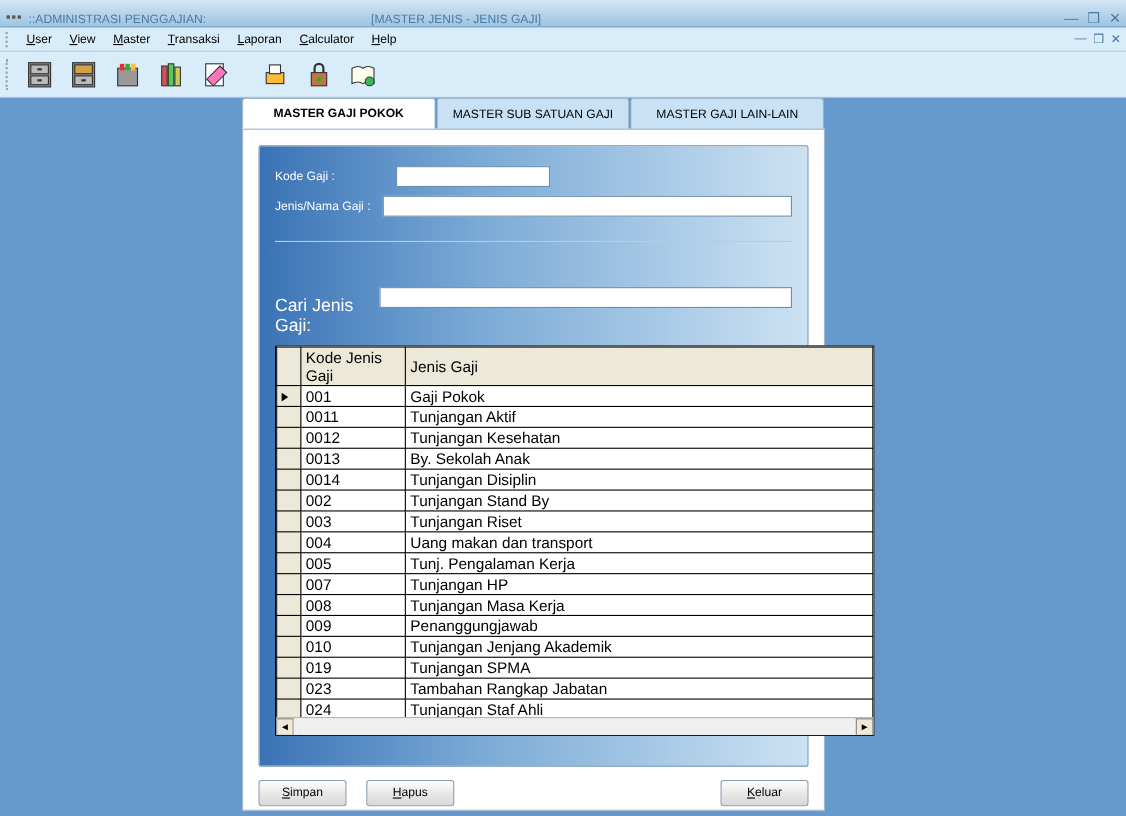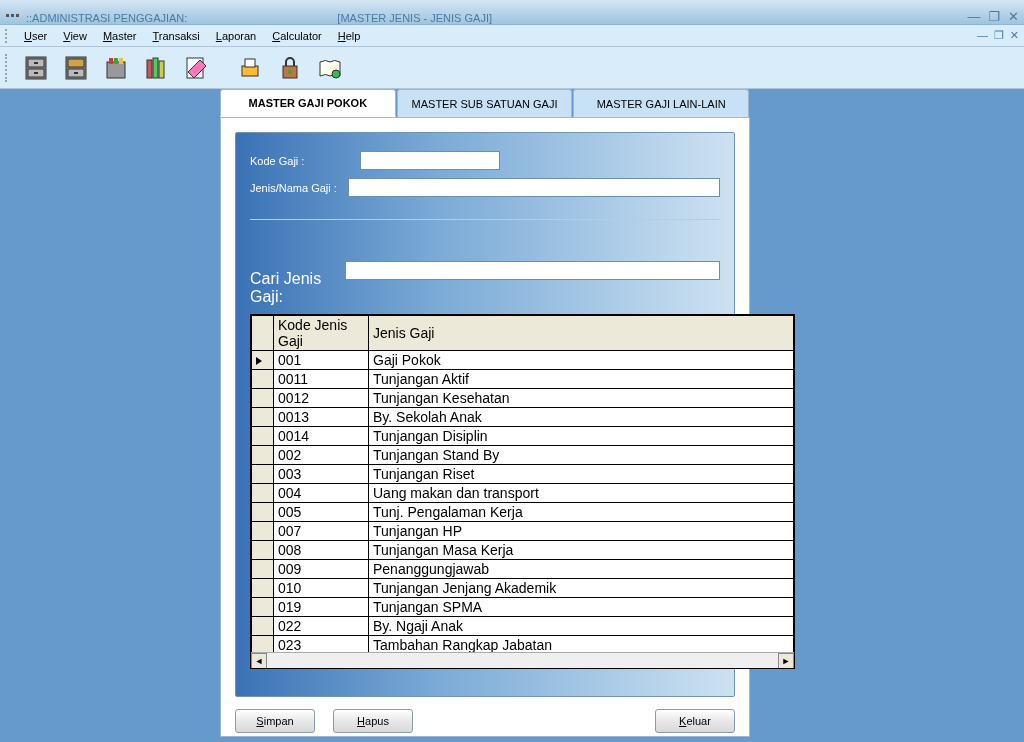--- a/index.html
+++ b/index.html
@@ -414,25 +414,20 @@
                   <td class="col-code">010</td>
                   <td>Tunjangan Jenjang Akademik</td>
                 </tr>
                 <tr>
                   <td class="rowhdr"></td>
                   <td class="col-code">019</td>
                   <td>Tunjangan SPMA</td>
                 </tr>
                 <tr>
                   <td class="rowhdr"></td>
-                  <td class="col-code">022</td>
-                  <td>By. Ngaji Anak</td>
-                </tr>
-                <tr>
-                  <td class="rowhdr"></td>
                   <td class="col-code">023</td>
                   <td>Tambahan Rangkap Jabatan</td>
                 </tr>
                 <tr>
                   <td class="rowhdr"></td>
                   <td class="col-code">024</td>
                   <td>Tunjangan Staf Ahli</td>
                 </tr>
                 <tr>
                   <td class="rowhdr"></td>

